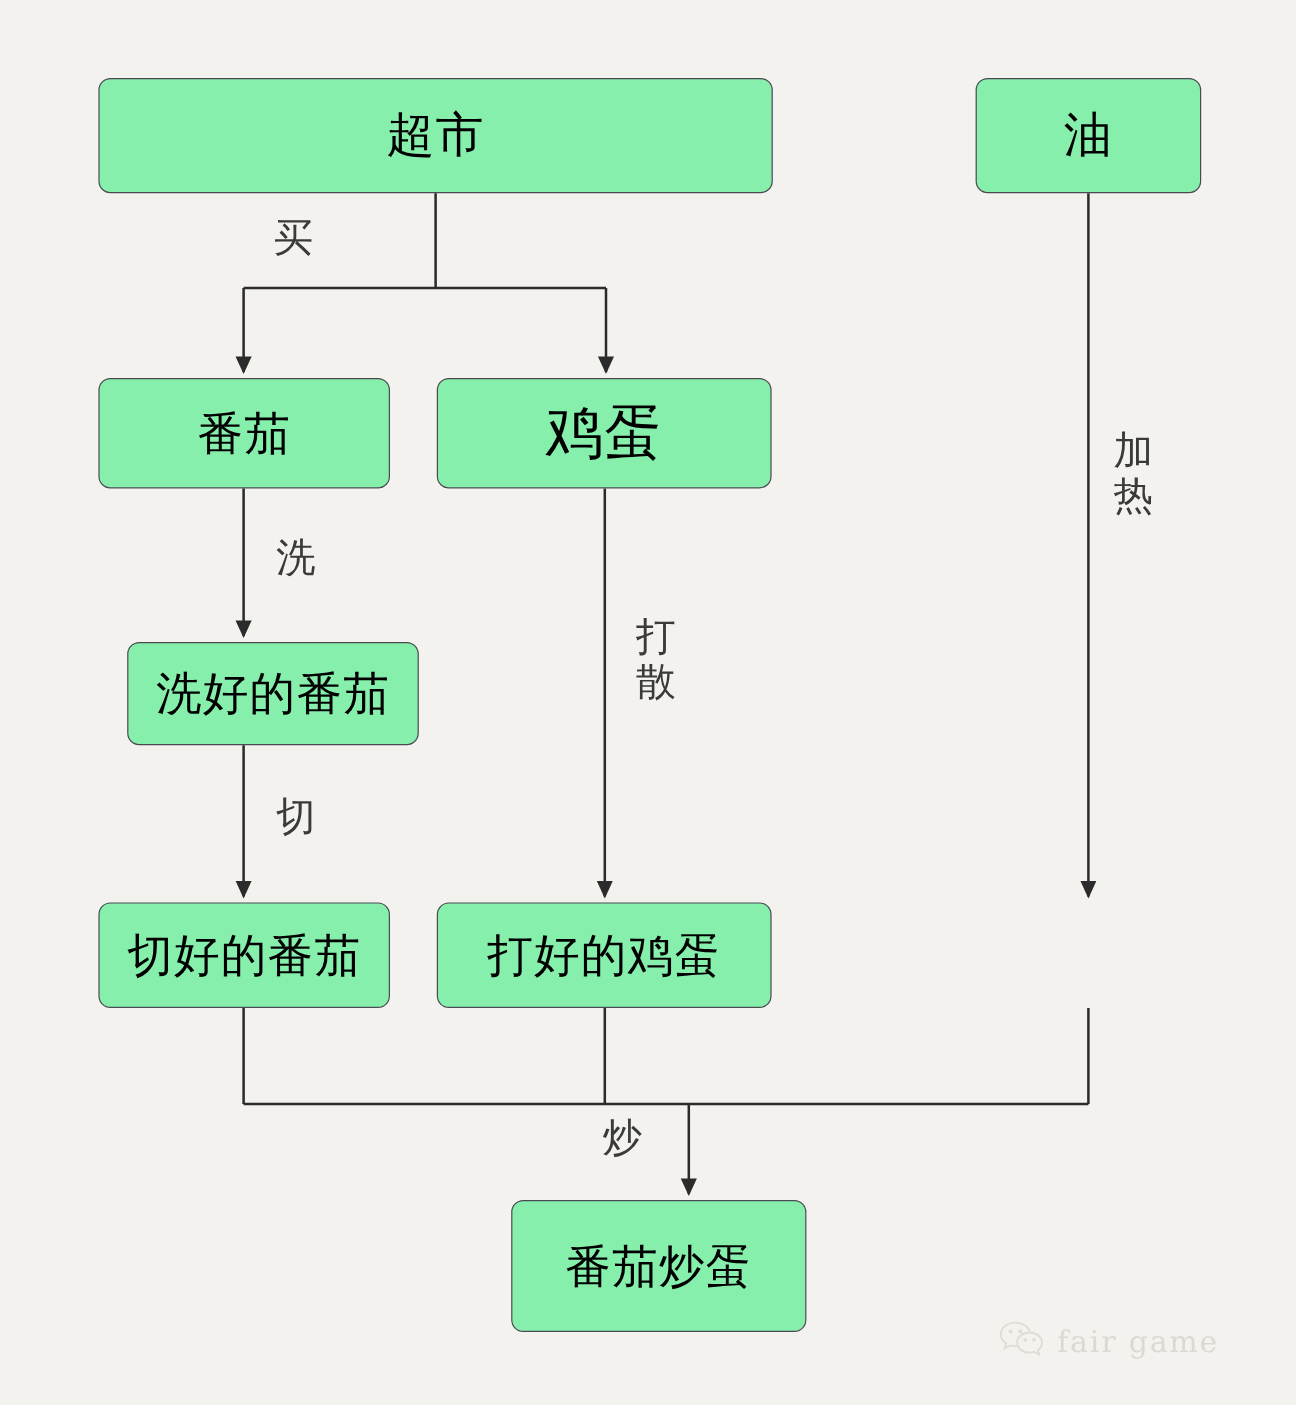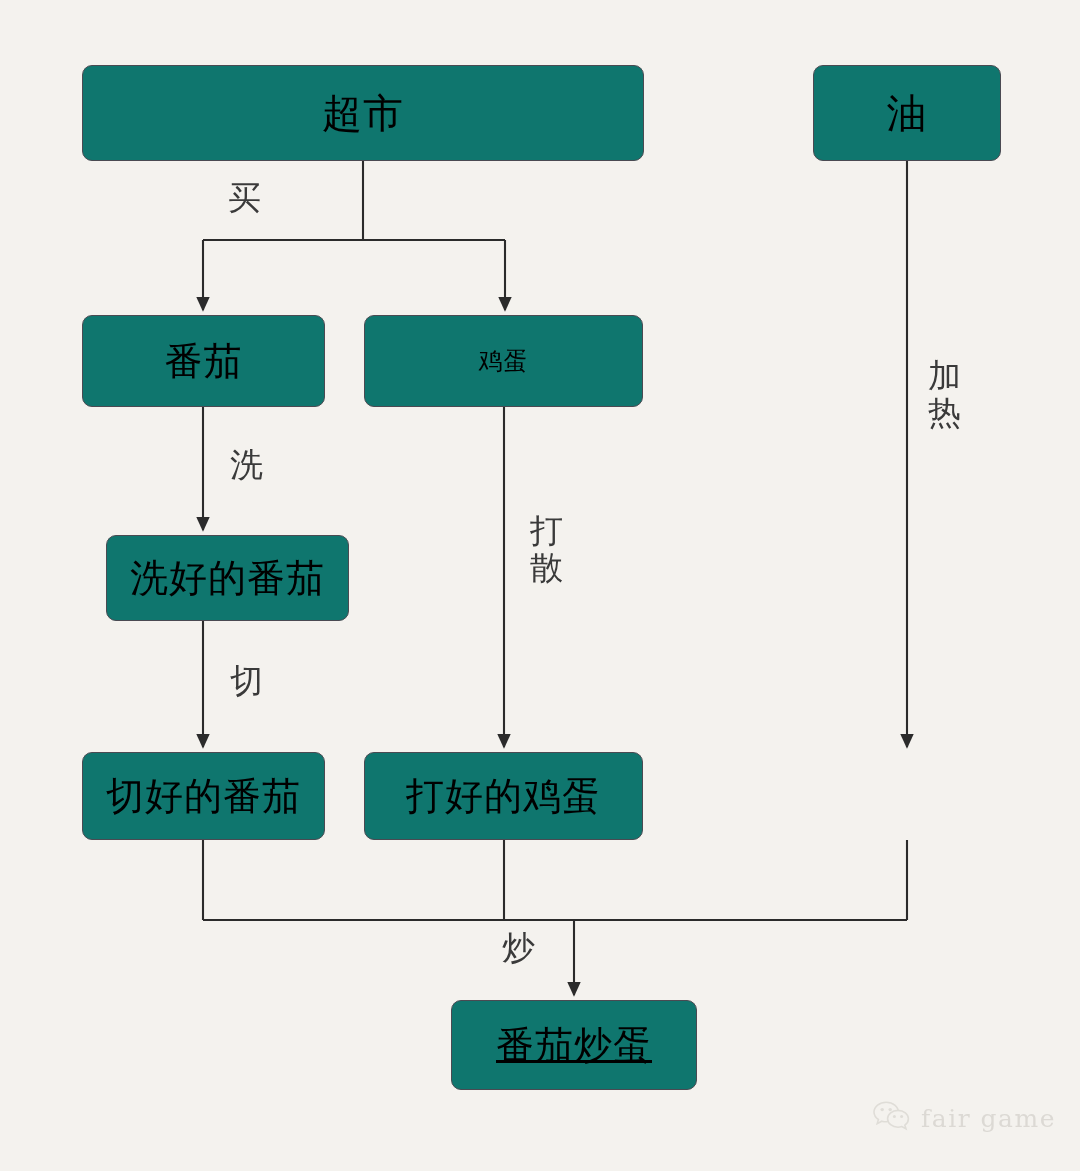--- a/index.html
+++ b/index.html
@@ -13,21 +13,21 @@
   #canvas {
     position: relative;
     width: 1080px;
     height: 1171px;
     background: #f4f2ee;
     overflow: hidden;
   }
   .node {
     position: absolute;
     box-sizing: border-box;
-    background: #0f766e;
+    background: #86efac;
     border: 1.6px solid #4a4a52;
     border-radius: 10px;
     display: flex;
     align-items: center;
     justify-content: center;
     color: #000000;
     font-family: "DejaVu Sans", "Liberation Sans", sans-serif;
     white-space: nowrap;
     letter-spacing: 1px;
   }
@@ -108,56 +108,56 @@
   </div>
 
   <div class="node" style="left:813px; top:65px; width:188px; height:96px; font-size:40px;">
     <span class="node-label">油</span>
   </div>
 
   <div class="node" style="left:82px; top:315px; width:243px; height:92px; font-size:38px;border-radius:10px;">
     <span class="node-label">番茄</span>
   </div>
 
-  <div class="node" style="left:364px; top:315px; width:279px; height:92px; font-size:24px;text-align:right;">
+  <div class="node" style="left:364px; top:315px; width:279px; height:92px; font-size:48px;text-align:right;">
     <span class="node-label">鸡蛋</span>
   </div>
 
   <div class="node" style="left:82px; top:535px; width:243px; height:86px; font-size:38px;margin-left:24px;">
     <span class="node-label">洗好的番茄</span>
   </div>
 
   <div class="node" style="left:82px; top:752px; width:243px; height:88px; font-size:38px;">
     <span class="node-label">切好的番茄</span>
   </div>
 
   <div class="node" style="left:364px; top:752px; width:279px; height:88px; font-size:38px;">
     <span class="node-label">打好的鸡蛋</span>
   </div>
 
 
-  <div class="node" style="left:451px; top:1000px; width:246px; height:90px; font-size:38px;text-decoration:underline;">
+  <div class="node" style="left:426px; top:1000px; width:246px; height:110px; font-size:38px;">
     <span class="node-label">番茄炒蛋</span>
   </div>
 
   <div class="edge-label" style="left:228px; top:180px; font-size:33px;">买</div>
 
   <div class="edge-label" style="left:230px; top:447px; font-size:33px;">洗</div>
 
   <div class="edge-label" style="left:230px; top:663px; font-size:33px;">切</div>
 
   <div class="edge-label vertical" style="left:530px; top:513px; font-size:33px;">打
 散</div>
 
   <div class="edge-label vertical" style="left:928px; top:358px; font-size:33px;">加
 热</div>
 
   <div class="edge-label" style="left:502px; top:930px; font-size:33px;">炒</div>
 
-  <div class="watermark" style="left:872px; top:1100px;">
+  <div class="watermark" style="left:832px; top:1100px;">
     <span style="display:block;">
       <svg width="40" height="32" viewBox="0 0 40 32" xmlns="http://www.w3.org/2000/svg">
         <g fill="none" stroke="#cfccc6" stroke-width="1.6">
           <path d="M14.2,2.2 C7.4,2.2 2.0,6.6 2.0,12.0 C2.0,15.0 3.7,17.7 6.4,19.5
                    L5.2,23.6 L9.8,21.2 C11.2,21.6 12.7,21.8 14.2,21.8
                    C21.0,21.8 26.4,17.4 26.4,12.0 C26.4,6.6 21.0,2.2 14.2,2.2 Z" fill="#f4f2ee"></path>
           <path d="M26.0,10.4 C20.2,10.4 15.6,14.2 15.6,18.8 C15.6,23.4 20.2,27.2 26.0,27.2
                    C27.3,27.2 28.6,27.0 29.8,26.6 L34.0,28.8 L32.9,25.2
                    C35.1,23.6 36.4,21.4 36.4,18.8 C36.4,14.2 31.8,10.4 26.0,10.4 Z" fill="#f4f2ee"></path>
         </g>

